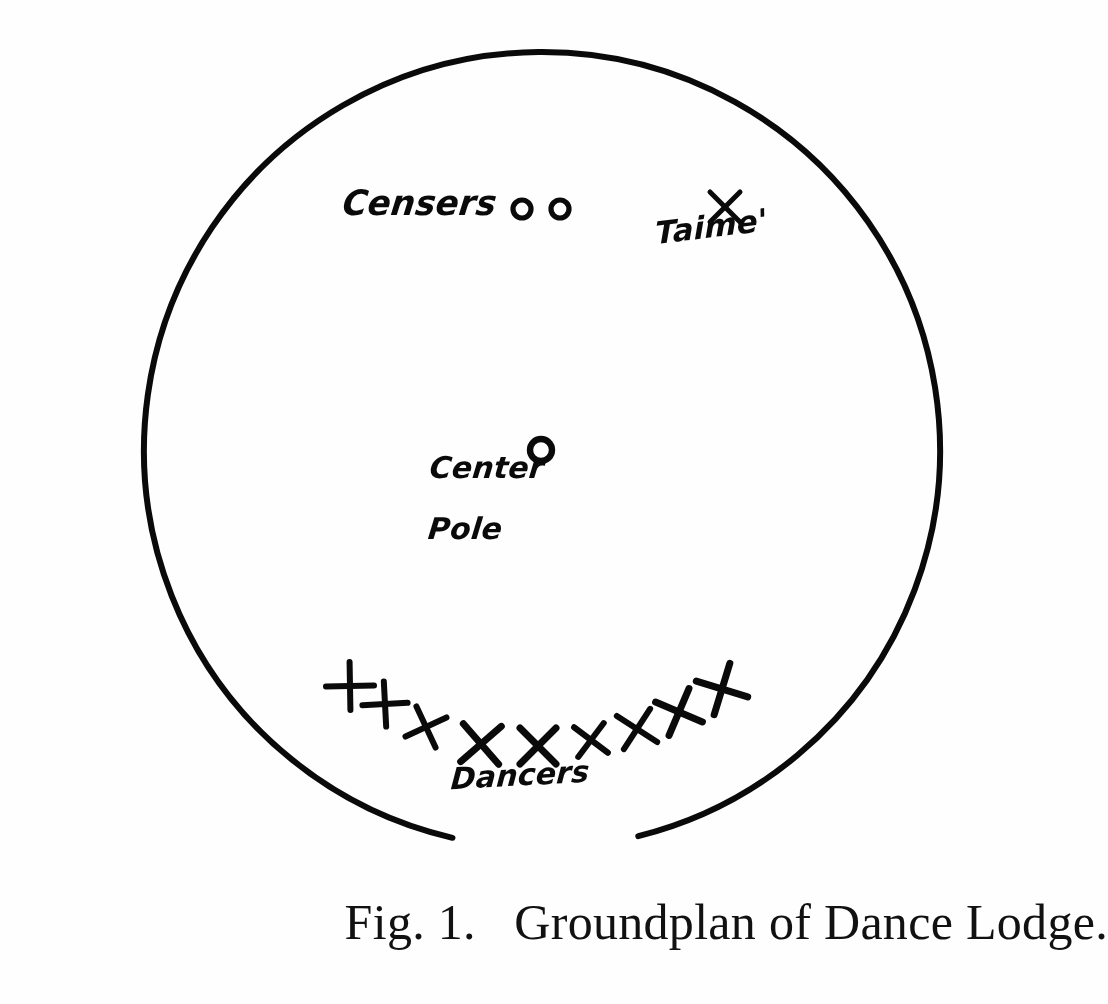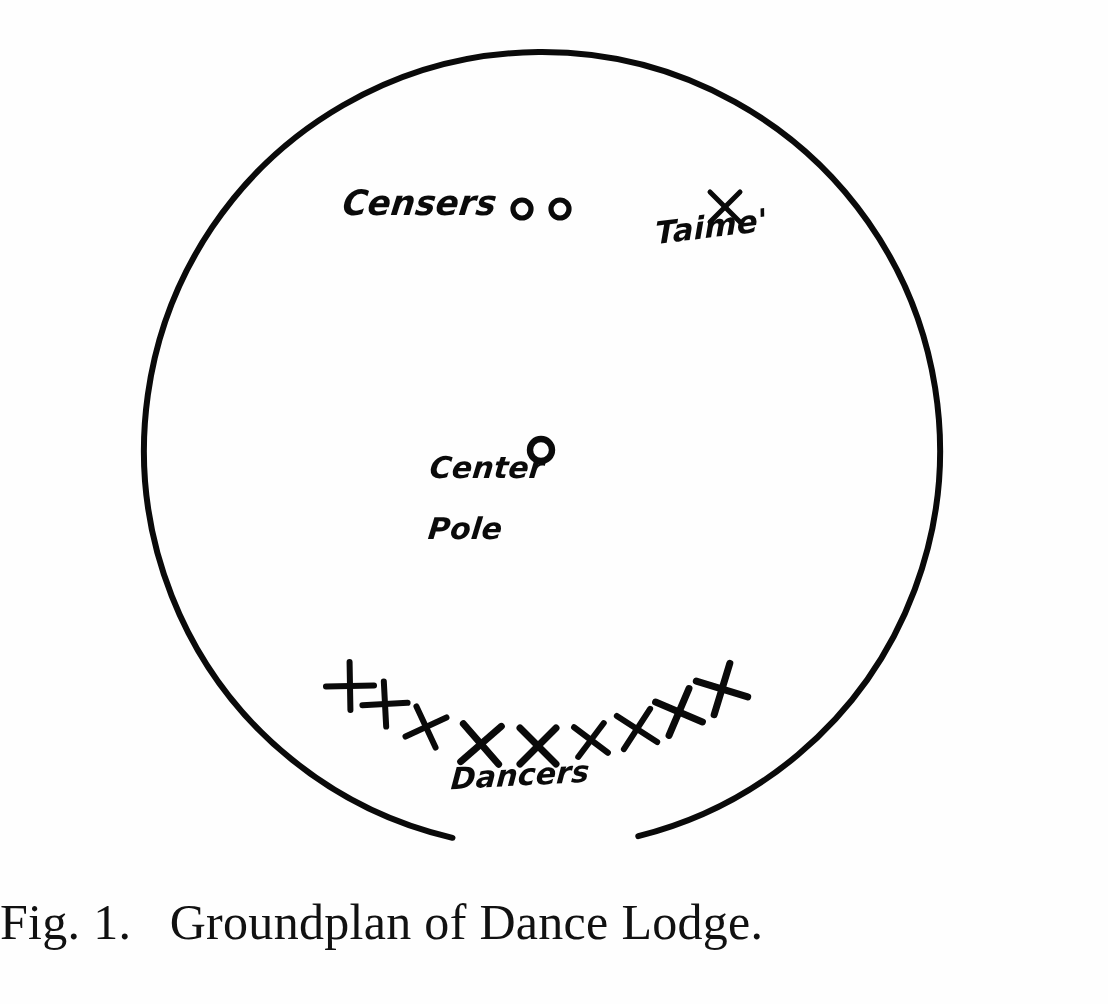--- a/index.html
+++ b/index.html
@@ -86,21 +86,21 @@
     font-size: 30px;
     transform: rotate(-3deg) skewX(-7deg);
   }
 
   
   #figure-caption {
     position: absolute;
     left: 0;
     top: 893px;
     width: 1108px;
-    text-align: left;
+    text-align: right;
     color: #111111;
     font-family: "Liberation Serif", "DejaVu Serif", serif;
     font-size: 50px;
     font-weight: 400;
     letter-spacing: 0.3px;
     white-space: pre;
   }
 </style>
 </head>
 <body>

